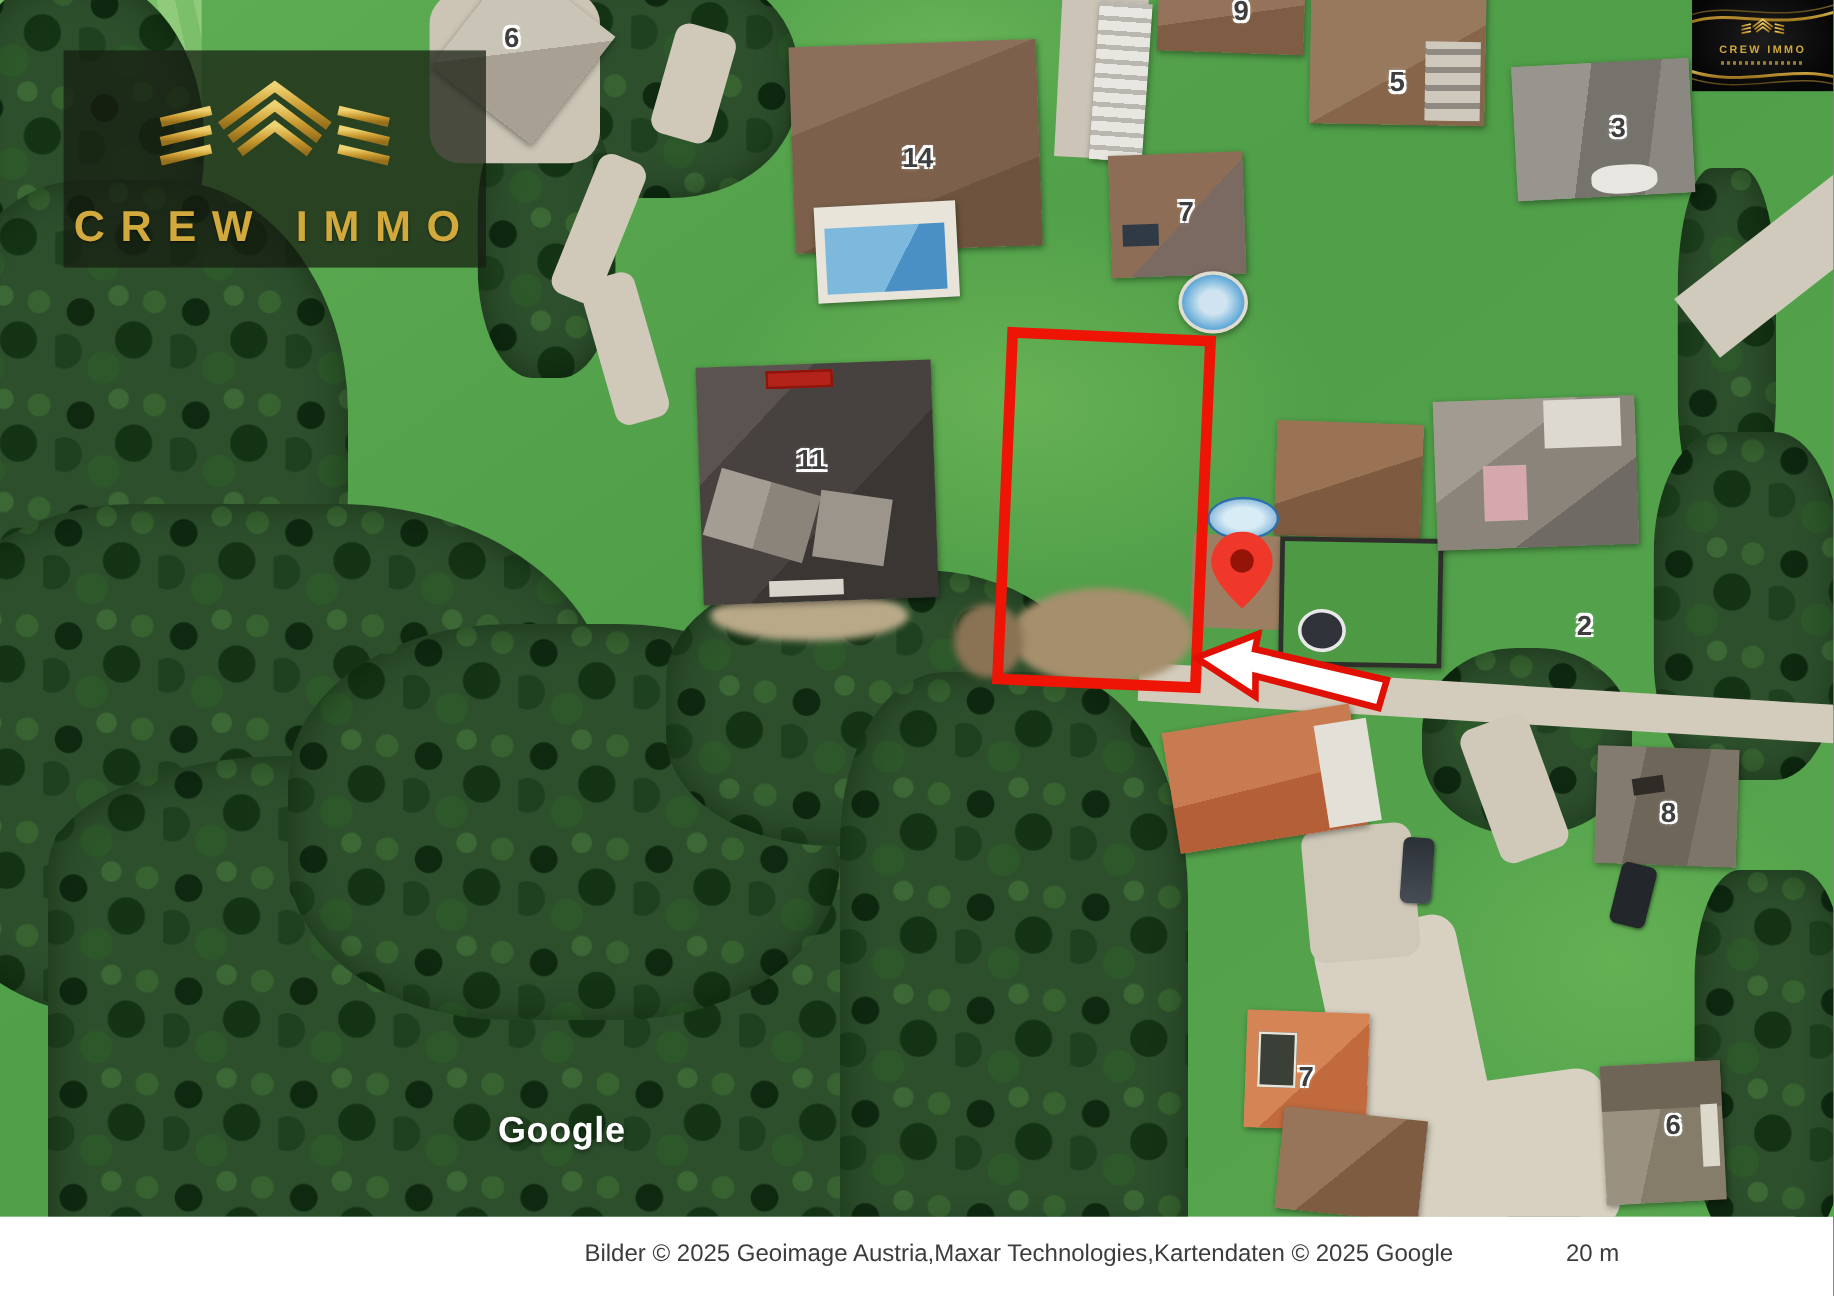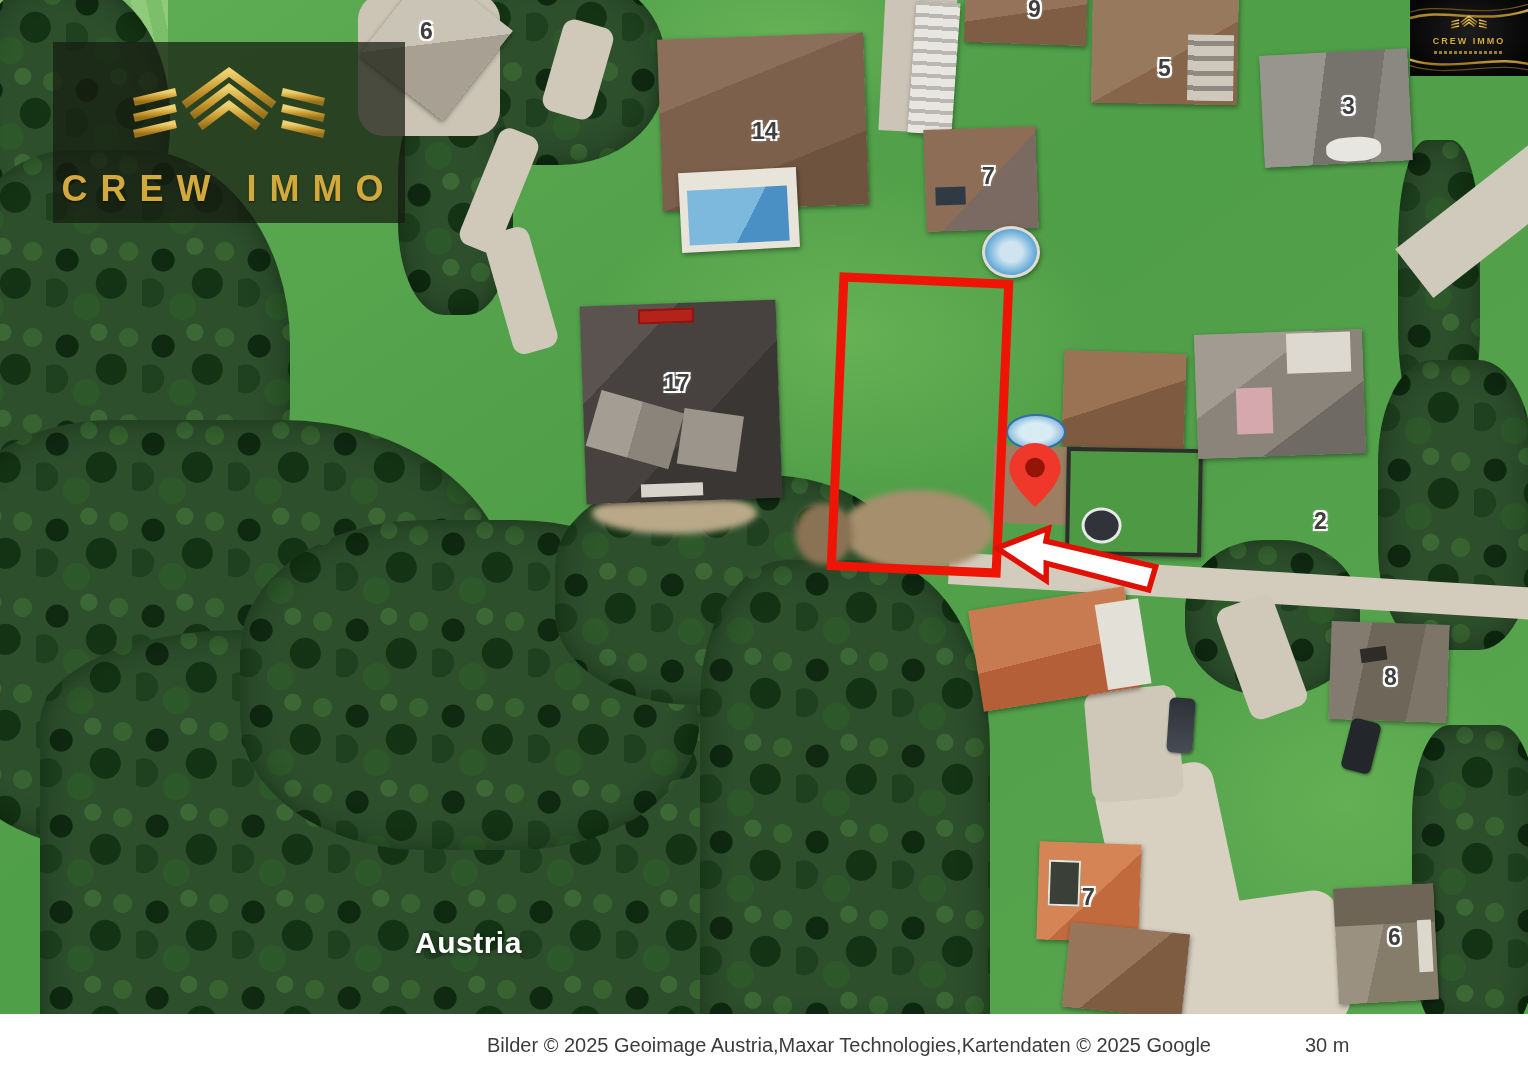--- a/index.html
+++ b/index.html
@@ -204,38 +204,38 @@
       <div class="hpart" style="left:0;top:0;width:100px;height:38px;background:#6e6557;"></div>
       <div class="hpart" style="left:82px;top:36px;width:14px;height:52px;background:#ddd8cc;"></div>
     </div>
 
     <div class="label" style="left:420px;top:18px;">6</div>
     <div class="label" style="left:752px;top:118px;">14</div>
     <div class="label" style="left:1028px;top:-4px;">9</div>
     <div class="label" style="left:982px;top:163px;">7</div>
     <div class="label" style="left:1158px;top:55px;">5</div>
     <div class="label" style="left:1342px;top:93px;">3</div>
-    <div class="label" style="left:664px;top:370px;">17</div>
+    <div class="label" style="left:664px;top:370px;">11</div>
     <div class="label" style="left:1314px;top:508px;">2</div>
     <div class="label" style="left:1384px;top:664px;">8</div>
     <div class="label" style="left:1082px;top:884px;">7</div>
     <div class="label" style="left:1388px;top:924px;">6</div>
 
     <div id="parcel" style="left:833px;top:276px;width:156px;height:280px;"></div>
 
     <svg id="pin" style="left:1009px;top:443px;" width="52" height="64" viewBox="0 0 24 30">
       <path d="M12,0 C5.4,0 0,5.4 0,12 c0,7.5 12,18 12,18 s12,-10.5 12,-18 C24,5.4 18.6,0 12,0 z" fill="#ef382a"></path>
       <circle cx="12" cy="11.5" r="4.6" fill="#941408"></circle>
     </svg>
 
     <svg id="arrow" style="left:993px;top:528px;transform:rotate(7deg);" width="168" height="62" viewBox="0 0 168 62">
       <path d="M3,30 L52,4 L51,17 L163,29 L159,53 L54,39 L56,56 Z" fill="#ffffff" stroke="#e01005" stroke-width="5.5" stroke-linejoin="miter"></path>
     </svg>
 
-    <div id="watermark" style="left:415px;top:926px;">Austria</div>
+    <div id="watermark" style="left:415px;top:926px;">Google</div>
   </div>
 
   <div id="logo-plate">
     <svg style="position:absolute;left:26px;top:8px;" width="300" height="110" viewBox="0 0 300 110">
       <use href="#crewimmo-mark"></use>
     </svg>
     <div id="logo-text">CREW IMMO</div>
   </div>
 
   <div id="badge">
@@ -247,15 +247,15 @@
     </svg>
     <svg style="position:absolute;left:31px;top:12px;" width="56" height="21" viewBox="0 0 300 110">
       <use href="#crewimmo-mark"></use>
     </svg>
     <div id="badge-text">CREW IMMO</div>
     <div id="badge-tagline"></div>
   </div>
 
   <div id="attrib">
     <span class="txt" style="left:487px;">Bilder © 2025 Geoimage Austria,Maxar Technologies,Kartendaten © 2025 Google</span>
-    <span class="txt" style="left:1305px;">30 m</span>
+    <span class="txt" style="left:1305px;">20 m</span>
   </div>
 </div>
 
 </body></html>

